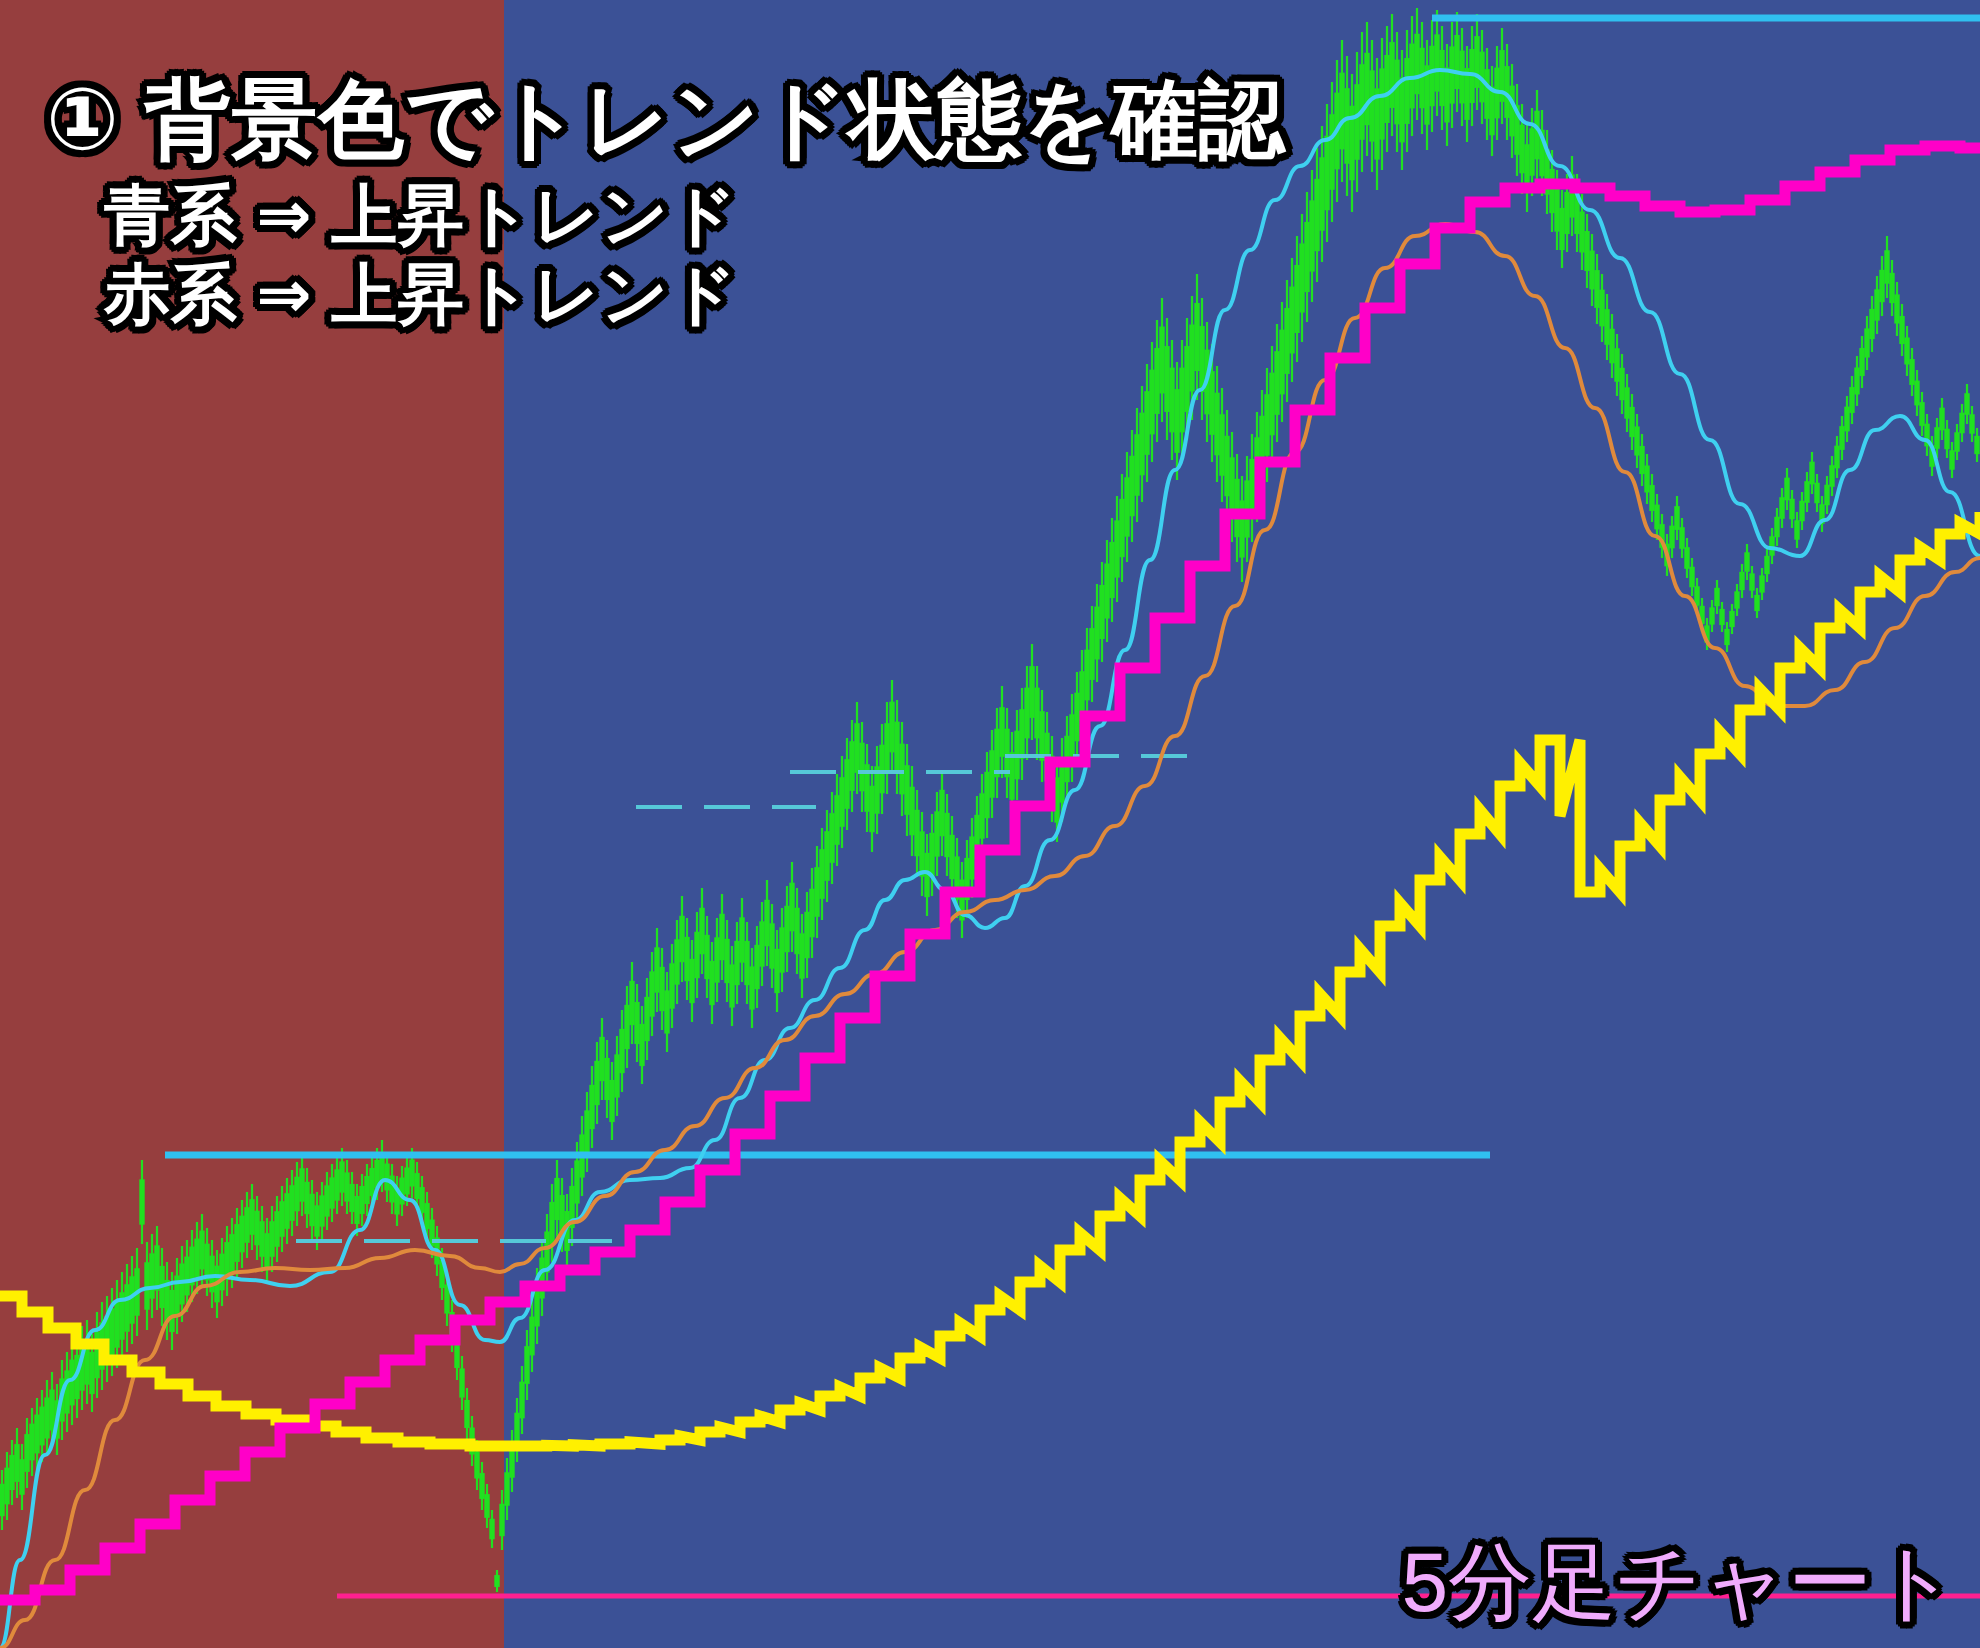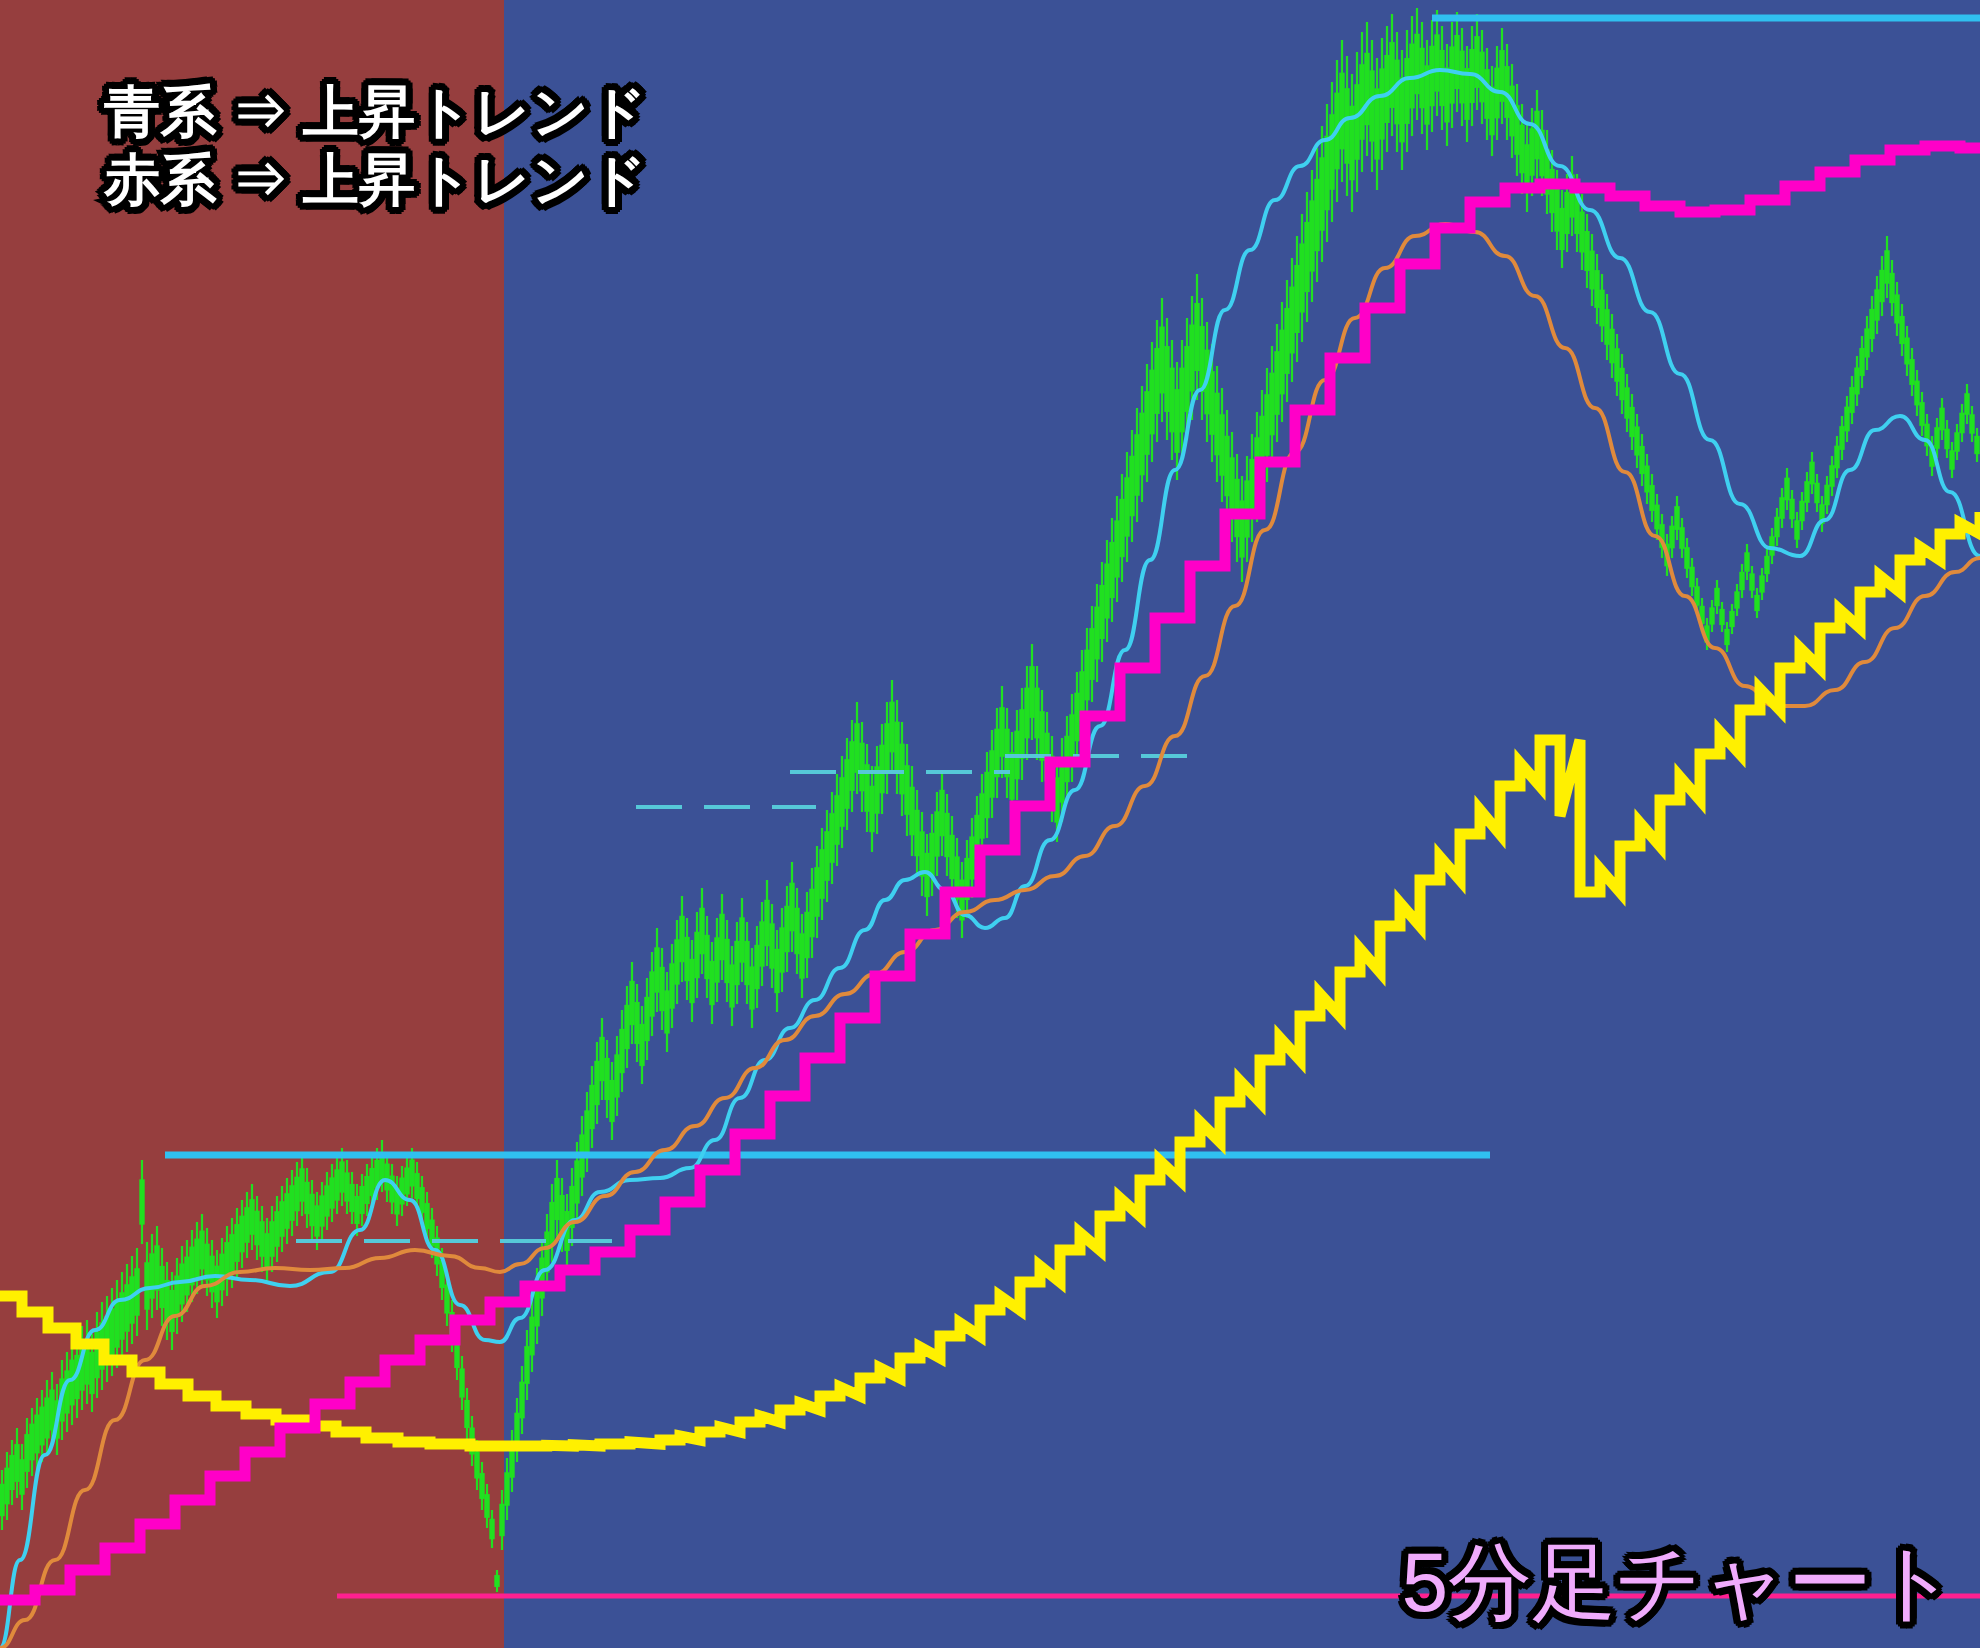--- a/index.html
+++ b/index.html
@@ -49,21 +49,21 @@
     paint-order: stroke fill;
     text-shadow:
        4px 0 0 #000, -4px 0 0 #000, 0 4px 0 #000, 0 -4px 0 #000,
        3px 3px 0 #000, -3px 3px 0 #000, 3px -3px 0 #000, -3px -3px 0 #000,
        6px 0 0 #000, -6px 0 0 #000, 0 6px 0 #000, 0 -6px 0 #000,
        5px 5px 0 #000, -5px 5px 0 #000, 5px -5px 0 #000, -5px -5px 0 #000,
        7px 3px 0 #000, -7px 3px 0 #000, 7px -3px 0 #000, -7px -3px 0 #000,
        3px 7px 0 #000, -3px 7px 0 #000, 3px -7px 0 #000, -3px -7px 0 #000;
   }
   #anno-title { font-size: 86px; margin: 0 0 16px 0; }
-  .anno-rule  { font-size: 56px; margin: 9px 0 6px 58px; font-family: Liberation Serif, serif; }
+  .anno-rule  { font-size: 66px; margin: 9px 0 6px 58px; }
 
   
   #timeframe-label {
     position: absolute;
     right: 22px;
     bottom: 24px;
     color: #f0abfc;
     font-size: 84px;
     font-weight: 400;
     white-space: nowrap;
@@ -895,19 +895,20 @@
         <path d="M 0 1648 C 10 1648, 10 1560, 20 1560 C 32.5 1560, 32.5 1455, 45 1455 C 57.5 1455, 57.5 1380, 70 1380 C 82.5 1380, 82.5 1330, 95 1330 C 107.5 1330, 107.5 1300, 120 1300 C 135 1300, 135 1288, 150 1288 C 165 1288, 165 1282, 180 1282 C 197.5 1282, 197.5 1276, 215 1276 C 232.5 1276, 232.5 1280, 250 1280 C 270 1280, 270 1286, 290 1286 C 310 1286, 310 1272, 330 1272 C 345 1272, 345 1230, 360 1230 C 372.5 1230, 372.5 1180, 385 1180 C 397.5 1180, 397.5 1200, 410 1200 C 422.5 1200, 422.5 1250, 435 1250 C 447.5 1250, 447.5 1305, 460 1305 C 472.5 1305, 472.5 1340, 485 1340 C 492.5 1340, 492.5 1342, 500 1342 C 510 1342, 510 1318, 520 1318 C 532.5 1318, 532.5 1270, 545 1270 C 560 1270, 560 1220, 575 1220 C 587.5 1220, 587.5 1192, 600 1192 C 615 1192, 615 1180, 630 1180 C 645 1180, 645 1178, 660 1178 C 675 1178, 675 1168, 690 1168 C 702.5 1168, 702.5 1140, 715 1140 C 727.5 1140, 727.5 1098, 740 1098 C 752.5 1098, 752.5 1060, 765 1060 C 777.5 1060, 777.5 1028, 790 1028 C 802.5 1028, 802.5 1000, 815 1000 C 827.5 1000, 827.5 968, 840 968 C 852.5 968, 852.5 930, 865 930 C 875 930, 875 900, 885 900 C 895 900, 895 880, 905 880 C 915 880, 915 872, 925 872 C 935 872, 935 890, 945 890 C 955 890, 955 915, 965 915 C 975 915, 975 928, 985 928 C 995 928, 995 918, 1005 918 C 1015 918, 1015 886, 1025 886 C 1037.5 886, 1037.5 840, 1050 840 C 1062.5 840, 1062.5 790, 1075 790 C 1087.5 790, 1087.5 726, 1100 726 C 1112.5 726, 1112.5 650, 1125 650 C 1137.5 650, 1137.5 560, 1150 560 C 1162.5 560, 1162.5 470, 1175 470 C 1187.5 470, 1187.5 390, 1200 390 C 1212.5 390, 1212.5 310, 1225 310 C 1237.5 310, 1237.5 250, 1250 250 C 1262.5 250, 1262.5 200, 1275 200 C 1287.5 200, 1287.5 166, 1300 166 C 1312.5 166, 1312.5 140, 1325 140 C 1337.5 140, 1337.5 118, 1350 118 C 1365 118, 1365 96, 1380 96 C 1395 96, 1395 78, 1410 78 C 1425 78, 1425 70, 1440 70 C 1455 70, 1455 74, 1470 74 C 1485 74, 1485 92, 1500 92 C 1515 92, 1515 124, 1530 124 C 1545 124, 1545 166, 1560 166 C 1575 166, 1575 210, 1590 210 C 1605 210, 1605 258, 1620 258 C 1635 258, 1635 312, 1650 312 C 1665 312, 1665 374, 1680 374 C 1695 374, 1695 440, 1710 440 C 1725 440, 1725 504, 1740 504 C 1755 504, 1755 548, 1770 548 C 1785 548, 1785 556, 1800 556 C 1812.5 556, 1812.5 520, 1825 520 C 1837.5 520, 1837.5 470, 1850 470 C 1862.5 470, 1862.5 430, 1875 430 C 1887.5 430, 1887.5 416, 1900 416 C 1912.5 416, 1912.5 440, 1925 440 C 1937.5 440, 1937.5 492, 1950 492 C 1965 492, 1965 556, 1980 556" fill="none" stroke="#3FD0F0" stroke-width="4" stroke-linecap="round" stroke-linejoin="round"></path>
         <path d="M 0 1648 C 12.5 1648, 12.5 1620, 25 1620 C 40 1620, 40 1560, 55 1560 C 70 1560, 70 1490, 85 1490 C 100 1490, 100 1420, 115 1420 C 130 1420, 130 1360, 145 1360 C 160 1360, 160 1316, 175 1316 C 190 1316, 190 1286, 205 1286 C 222.5 1286, 222.5 1272, 240 1272 C 257.5 1272, 257.5 1268, 275 1268 C 292.5 1268, 292.5 1270, 310 1270 C 327.5 1270, 327.5 1268, 345 1268 C 362.5 1268, 362.5 1258, 380 1258 C 397.5 1258, 397.5 1250, 415 1250 C 432.5 1250, 432.5 1256, 450 1256 C 465 1256, 465 1268, 480 1268 C 490 1268, 490 1272, 500 1272 C 510 1272, 510 1264, 520 1264 C 532.5 1264, 532.5 1248, 545 1248 C 560 1248, 560 1222, 575 1222 C 590 1222, 590 1196, 605 1196 C 620 1196, 620 1172, 635 1172 C 650 1172, 650 1150, 665 1150 C 680 1150, 680 1126, 695 1126 C 710 1126, 710 1098, 725 1098 C 740 1098, 740 1068, 755 1068 C 770 1068, 770 1040, 785 1040 C 800 1040, 800 1016, 815 1016 C 830 1016, 830 994, 845 994 C 860 994, 860 974, 875 974 C 890 974, 890 952, 905 952 C 920 952, 920 930, 935 930 C 950 930, 950 912, 965 912 C 980 912, 980 900, 995 900 C 1010 900, 1010 890, 1025 890 C 1040 890, 1040 876, 1055 876 C 1070 876, 1070 856, 1085 856 C 1100 856, 1100 826, 1115 826 C 1130 826, 1130 786, 1145 786 C 1160 786, 1160 736, 1175 736 C 1190 736, 1190 676, 1205 676 C 1220 676, 1220 606, 1235 606 C 1250 606, 1250 530, 1265 530 C 1280 530, 1280 452, 1295 452 C 1310 452, 1310 380, 1325 380 C 1340 380, 1340 318, 1355 318 C 1370 318, 1370 268, 1385 268 C 1400 268, 1400 236, 1415 236 C 1430 236, 1430 224, 1445 224 C 1460 224, 1460 232, 1475 232 C 1490 232, 1490 256, 1505 256 C 1520 256, 1520 296, 1535 296 C 1550 296, 1550 348, 1565 348 C 1580 348, 1580 408, 1595 408 C 1610 408, 1610 472, 1625 472 C 1640 472, 1640 536, 1655 536 C 1670 536, 1670 596, 1685 596 C 1700 596, 1700 648, 1715 648 C 1730 648, 1730 686, 1745 686 C 1760 686, 1760 706, 1775 706 C 1790 706, 1790 706, 1805 706 C 1820 706, 1820 690, 1835 690 C 1850 690, 1850 662, 1865 662 C 1880 662, 1880 628, 1895 628 C 1910 628, 1910 596, 1925 596 C 1940 596, 1940 572, 1955 572 C 1967.5 572, 1967.5 558, 1980 558" fill="none" stroke="#E08A3C" stroke-width="4" stroke-linecap="round" stroke-linejoin="round"></path>
       </g>
     <g id="g-steps">
         <path d="M 0 1296 L 22.0 1296.0 L 22.0 1296.0 L 22.0 1296.0 L 22.0 1312.0 L 48.0 1312.0 L 48.0 1312.0 L 48.0 1312.0 L 48.0 1328.0 L 76.0 1328.0 L 76.0 1328.0 L 76.0 1328.0 L 76.0 1344.0 L 104.0 1344.0 L 104.0 1344.0 L 104.0 1344.0 L 104.0 1360.0 L 132.0 1360.0 L 132.0 1360.0 L 132.0 1360.0 L 132.0 1372.0 L 160.0 1372.0 L 160.0 1372.0 L 160.0 1372.0 L 160.0 1384.0 L 188.0 1384.0 L 188.0 1384.0 L 188.0 1384.0 L 188.0 1396.0 L 216.0 1396.0 L 216.0 1396.0 L 216.0 1396.0 L 216.0 1406.0 L 246.0 1406.0 L 246.0 1406.0 L 246.0 1406.0 L 246.0 1414.0 L 276.0 1414.0 L 276.0 1414.0 L 276.0 1414.0 L 276.0 1420.0 L 306.0 1420.0 L 306.0 1420.0 L 306.0 1420.0 L 306.0 1426.0 L 336.0 1426.0 L 336.0 1426.0 L 336.0 1426.0 L 336.0 1432.0 L 366.0 1432.0 L 366.0 1432.0 L 366.0 1432.0 L 366.0 1438.0 L 398.0 1438.0 L 398.0 1438.0 L 398.0 1438.0 L 398.0 1442.0 L 430.0 1442.0 L 430.0 1442.0 L 430.0 1442.0 L 430.0 1444.0 L 450.0 1444.0 L 450.0 1444.0 L 470.0 1444.0 L 470.0 1444.0 L 470.0 1444.0 L 470.0 1446.0 L 495.0 1446.0 L 495.0 1446.0 L 520.0 1446.0 L 520.0 1446.0 L 520.0 1446.0 L 520.0 1446.0 L 546.7 1446.0 L 546.7 1445.3 L 573.3 1446.0 L 573.3 1444.7 L 600.0 1446.0 L 600.0 1444.0 L 630.0 1444.0 L 630.0 1442.0 L 660.0 1444.0 L 660.0 1440.0 L 680.0 1440.0 L 680.0 1436.0 L 700.0 1440.0 L 700.0 1432.0 L 720.0 1432.0 L 720.0 1427.0 L 740.0 1432.0 L 740.0 1422.0 L 760.0 1422.0 L 760.0 1416.0 L 780.0 1422.0 L 780.0 1410.0 L 800.0 1410.0 L 800.0 1403.0 L 820.0 1410.0 L 820.0 1396.0 L 840.0 1396.0 L 840.0 1387.0 L 860.0 1396.0 L 860.0 1378.0 L 880.0 1378.0 L 880.0 1368.0 L 900.0 1378.0 L 900.0 1358.0 L 920.0 1358.0 L 920.0 1347.0 L 940.0 1358.0 L 940.0 1336.0 L 960.0 1336.0 L 960.0 1323.0 L 980.0 1336.0 L 980.0 1310.0 L 1000.0 1310.0 L 1000.0 1296.0 L 1020.0 1310.0 L 1020.0 1282.0 L 1040.0 1282.0 L 1040.0 1266.0 L 1060.0 1282.0 L 1060.0 1250.0 L 1080.0 1250.0 L 1080.0 1233.0 L 1100.0 1250.0 L 1100.0 1216.0 L 1120.0 1216.0 L 1120.0 1198.0 L 1140.0 1216.0 L 1140.0 1180.0 L 1160.0 1180.0 L 1160.0 1161.0 L 1180.0 1180.0 L 1180.0 1142.0 L 1200.0 1142.0 L 1200.0 1122.0 L 1220.0 1142.0 L 1220.0 1102.0 L 1240.0 1102.0 L 1240.0 1081.0 L 1260.0 1102.0 L 1260.0 1060.0 L 1280.0 1060.0 L 1280.0 1038.0 L 1300.0 1060.0 L 1300.0 1016.0 L 1320.0 1016.0 L 1320.0 994.0 L 1340.0 1016.0 L 1340.0 972.0 L 1360.0 972.0 L 1360.0 949.0 L 1380.0 972.0 L 1380.0 926.0 L 1400.0 926.0 L 1400.0 903.0 L 1420.0 926.0 L 1420.0 880.0 L 1440.0 880.0 L 1440.0 857.0 L 1460.0 880.0 L 1460.0 834.0 L 1480.0 834.0 L 1480.0 810.0 L 1500.0 834.0 L 1500.0 786.0 L 1520.0 786.0 L 1520.0 763.0 L 1540.0 786.0 L 1540.0 740.0 L 1560.0 740.0 L 1560.0 816.0 L 1580.0 740.0 L 1580.0 892.0 L 1600.0 892.0 L 1600.0 869.0 L 1620.0 892.0 L 1620.0 846.0 L 1640.0 846.0 L 1640.0 823.0 L 1660.0 846.0 L 1660.0 800.0 L 1680.0 800.0 L 1680.0 777.0 L 1700.0 800.0 L 1700.0 754.0 L 1720.0 754.0 L 1720.0 732.0 L 1740.0 754.0 L 1740.0 710.0 L 1760.0 710.0 L 1760.0 689.0 L 1780.0 710.0 L 1780.0 668.0 L 1800.0 668.0 L 1800.0 648.0 L 1820.0 668.0 L 1820.0 628.0 L 1840.0 628.0 L 1840.0 610.0 L 1860.0 628.0 L 1860.0 592.0 L 1880.0 592.0 L 1880.0 576.0 L 1900.0 592.0 L 1900.0 560.0 L 1920.0 560.0 L 1920.0 547.0 L 1940.0 560.0 L 1940.0 534.0 L 1960.0 534.0 L 1960.0 523.0 L 1980.0 534.0 L 1980.0 512.0" fill="none" stroke="#FFF000" stroke-width="11" stroke-linejoin="miter" stroke-linecap="butt"></path>
         <path d="M 0 1600 L 35.0 1600.0 L 35.0 1590.0 L 70.0 1590.0 L 70.0 1570.0 L 105.0 1570.0 L 105.0 1548.0 L 140.0 1548.0 L 140.0 1524.0 L 175.0 1524.0 L 175.0 1500.0 L 210.0 1500.0 L 210.0 1476.0 L 245.0 1476.0 L 245.0 1452.0 L 280.0 1452.0 L 280.0 1428.0 L 315.0 1428.0 L 315.0 1404.0 L 350.0 1404.0 L 350.0 1382.0 L 385.0 1382.0 L 385.0 1360.0 L 420.0 1360.0 L 420.0 1340.0 L 455.0 1340.0 L 455.0 1320.0 L 490.0 1320.0 L 490.0 1302.0 L 525.0 1302.0 L 525.0 1286.0 L 560.0 1286.0 L 560.0 1270.0 L 595.0 1270.0 L 595.0 1252.0 L 630.0 1252.0 L 630.0 1230.0 L 665.0 1230.0 L 665.0 1202.0 L 700.0 1202.0 L 700.0 1170.0 L 735.0 1170.0 L 735.0 1134.0 L 770.0 1134.0 L 770.0 1096.0 L 805.0 1096.0 L 805.0 1058.0 L 840.0 1058.0 L 840.0 1018.0 L 875.0 1018.0 L 875.0 976.0 L 910.0 976.0 L 910.0 934.0 L 945.0 934.0 L 945.0 892.0 L 980.0 892.0 L 980.0 850.0 L 1015.0 850.0 L 1015.0 806.0 L 1050.0 806.0 L 1050.0 762.0 L 1085.0 762.0 L 1085.0 716.0 L 1120.0 716.0 L 1120.0 668.0 L 1155.0 668.0 L 1155.0 618.0 L 1190.0 618.0 L 1190.0 566.0 L 1225.0 566.0 L 1225.0 514.0 L 1260.0 514.0 L 1260.0 462.0 L 1295.0 462.0 L 1295.0 410.0 L 1330.0 410.0 L 1330.0 358.0 L 1365.0 358.0 L 1365.0 308.0 L 1400.0 308.0 L 1400.0 264.0 L 1435.0 264.0 L 1435.0 228.0 L 1470.0 228.0 L 1470.0 202.0 L 1505.0 202.0 L 1505.0 188.0 L 1540.0 188.0 L 1540.0 184.0 L 1575.0 184.0 L 1575.0 188.0 L 1610.0 188.0 L 1610.0 196.0 L 1645.0 196.0 L 1645.0 206.0 L 1680.0 206.0 L 1680.0 212.0 L 1715.0 212.0 L 1715.0 210.0 L 1750.0 210.0 L 1750.0 200.0 L 1785.0 200.0 L 1785.0 186.0 L 1820.0 186.0 L 1820.0 172.0 L 1855.0 172.0 L 1855.0 160.0 L 1890.0 160.0 L 1890.0 150.0 L 1925.0 150.0 L 1925.0 146.0 L 1960.0 146.0 L 1960.0 148.0 L 1980.0 148.0 L 1980.0 152.0" fill="none" stroke="#FF00C8" stroke-width="11" stroke-linejoin="miter" stroke-linecap="butt"></path>
       </g>
   </svg>
 
   <div id="annotation-block">
+    <div class="anno-line" id="anno-title">① 背景色でトレンド状態を確認</div>
     <div class="anno-line anno-rule">青系 ⇒ 上昇トレンド</div>
     <div class="anno-line anno-rule">赤系 ⇒ 上昇トレンド</div>
   </div>
 
   <div id="timeframe-label">5分足チャート</div>
 
 </div>
 
 </body></html>

